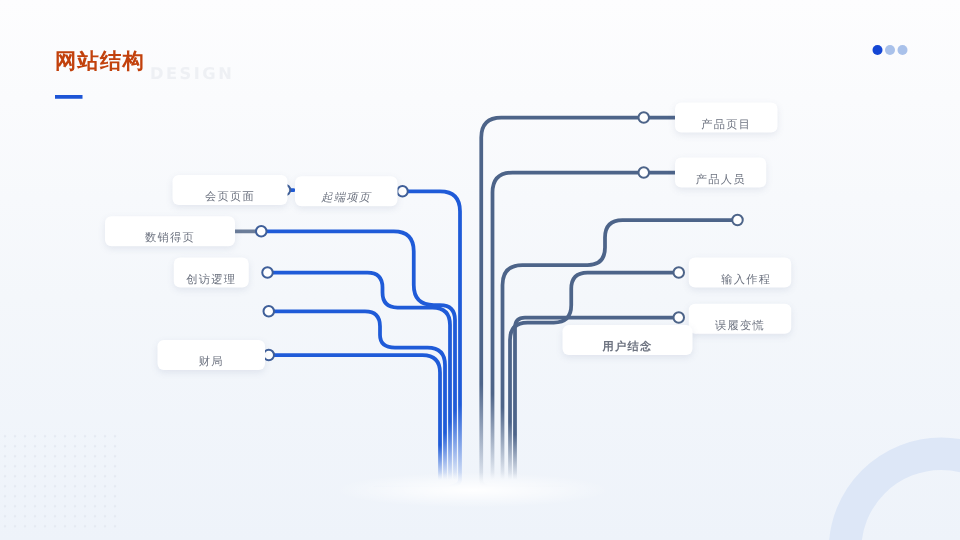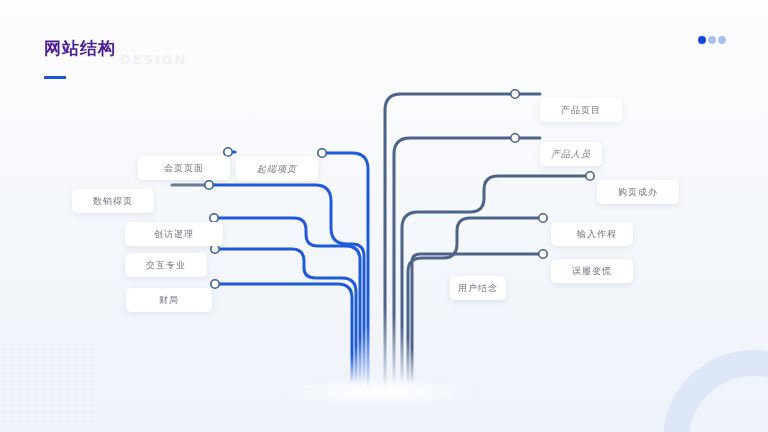--- a/index.html
+++ b/index.html
@@ -5,21 +5,21 @@
     * { margin: 0; padding: 0; box-sizing: border-box; }
     html, body { width: 768px; height: 432px; overflow: hidden; }
     body {
       font-family: "DejaVu Sans", "Liberation Sans", sans-serif;
       background: linear-gradient(180deg, #fdfdfe 0%, #f4f7fb 55%, #eef3fa 100%);
       position: relative;
     }
     .slide { position: absolute; inset: 0; }
     .title {
       position: absolute; left: 44px; top: 37px;
-      font-size: 17px; font-weight: bold; color: #4c1d95; letter-spacing: 1px;
+      font-size: 17px; font-weight: bold; color: #c2410c; letter-spacing: 1px;
     }
     .watermark {
       position: absolute; left: 120px; top: 52px;
       font-size: 13px; font-weight: bold; color: #eef0f4; letter-spacing: 2px;
     }
     .title-underline {
       position: absolute; left: 44px; top: 76px; width: 22px; height: 3px;
       background: #1d55d6;
     }
     .dots { position: absolute; left: 698px; top: 36px; display: flex; gap: 2px; }
@@ -35,23 +35,22 @@
     .arc {
       position: absolute; left: 663px; top: 350px; width: 180px; height: 180px;
       border-radius: 50%; border: 26px solid #dde7f7;
     }
     svg.tree { position: absolute; left: 0; top: 0; }
     .node {
       position: absolute; height: 24px;
       background: #ffffff; border-radius: 5px;
       box-shadow: 0 2px 6px rgba(90, 110, 150, 0.13);
       font-size: 9px; color: #6d7380;
-      display: flex; align-items: center; justify-content: center;
+      display: flex; align-items: flex-end; justify-content: center;
       letter-spacing: 1px;
-      margin-top: 16px;
     }
   </style>
 </head>
 <body>
 
 <div class="slide">
   <div class="dotgrid"></div>
   <div class="arc"></div>
 
   <div class="watermark">DESIGN</div>
@@ -117,44 +116,38 @@
       <circle cx="543" cy="254" r="4.2" stroke="#4d6489"></circle>
     </g>
   </svg>
 
   <div class="node" style="left:138px; top:140px; width:92px;">
     <span>会页页面</span>
   </div>
   <div class="node" style="left:236px; top:141px; width:82px;font-style:italic;">
     <span>起端项页</span>
   </div>
-  <div class="node" style="left:72px; top:173px; width:82px;">
+  <div class="node" style="left:84px; top:173px; width:104px;">
     <span>数销得页</span>
   </div>
-  <div class="node" style="left:125px; top:206px; width:98px;">
+  <div class="node" style="left:139px; top:206px; width:60px;">
     <span>创访逻理</span>
-  </div>
-  <div class="node" style="left:125px; top:237px; width:82px;">
-    <span>交互专业</span>
   </div>
   <div class="node" style="left:126px; top:272px; width:86px;">
     <span>财局</span>
   </div>
 
   <div class="node" style="left:540px; top:82px; width:82px;">
     <span>产品页目</span>
   </div>
-  <div class="node" style="left:540px; top:126px; width:62px;font-style:italic;">
+  <div class="node" style="left:540px; top:126px; width:73px;">
     <span>产品人员</span>
-  </div>
-  <div class="node" style="left:597px; top:164px; width:82px;">
-    <span>购页成办</span>
   </div>
   <div class="node" style="left:551px; top:206px; width:82px;padding-left:10px;">
     <span>输入作程</span>
   </div>
   <div class="node" style="left:551px; top:243px; width:82px;">
     <span>误履变慌</span>
   </div>
-  <div class="node" style="left:450px; top:260px; width:56px;">
+  <div class="node" style="left:450px; top:260px; width:104px;font-weight:bold;">
     <span>用户结念</span>
   </div>
 </div>
 
 </body></html>

